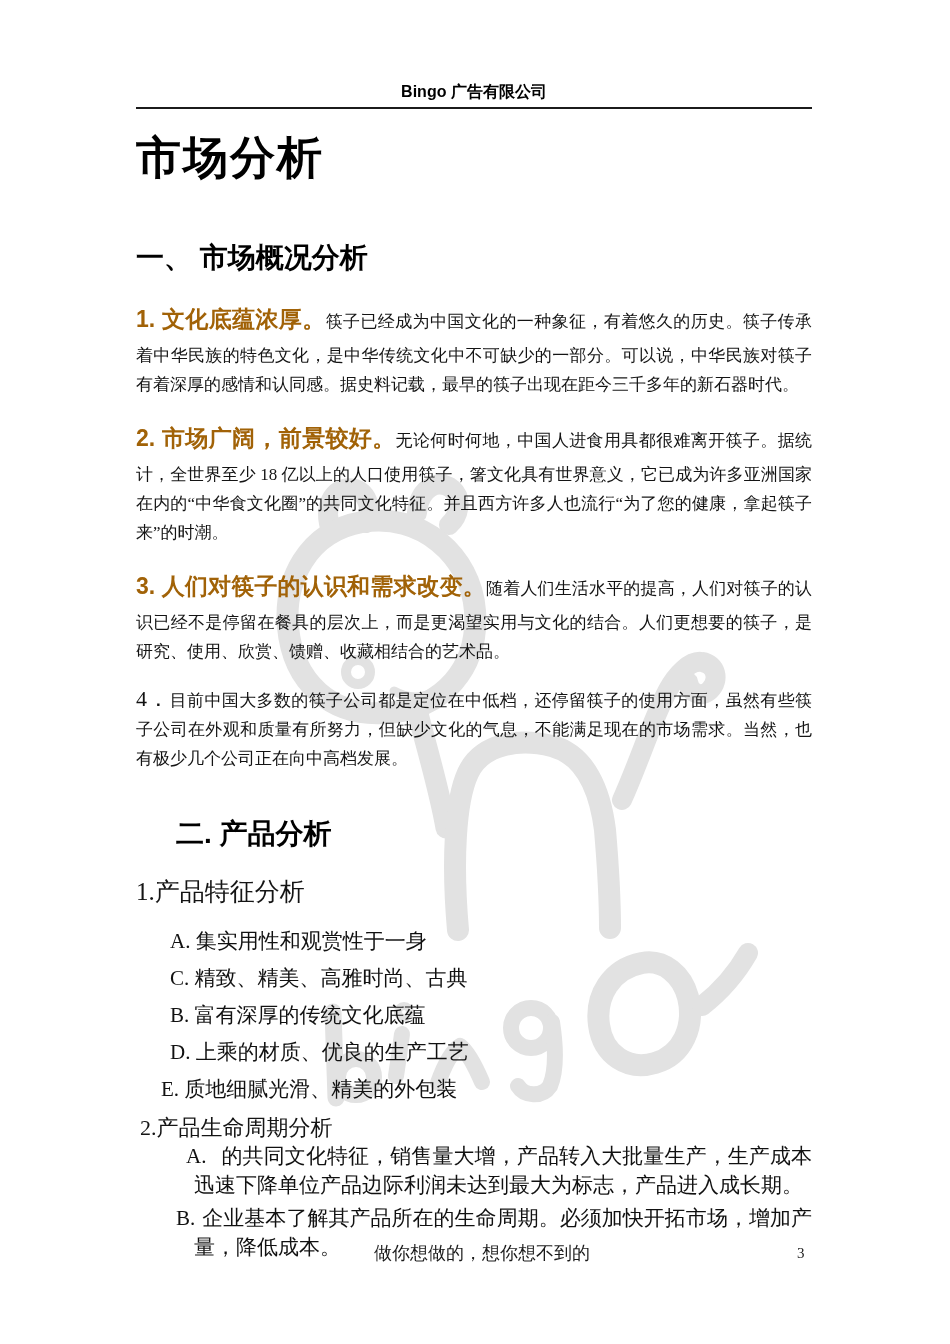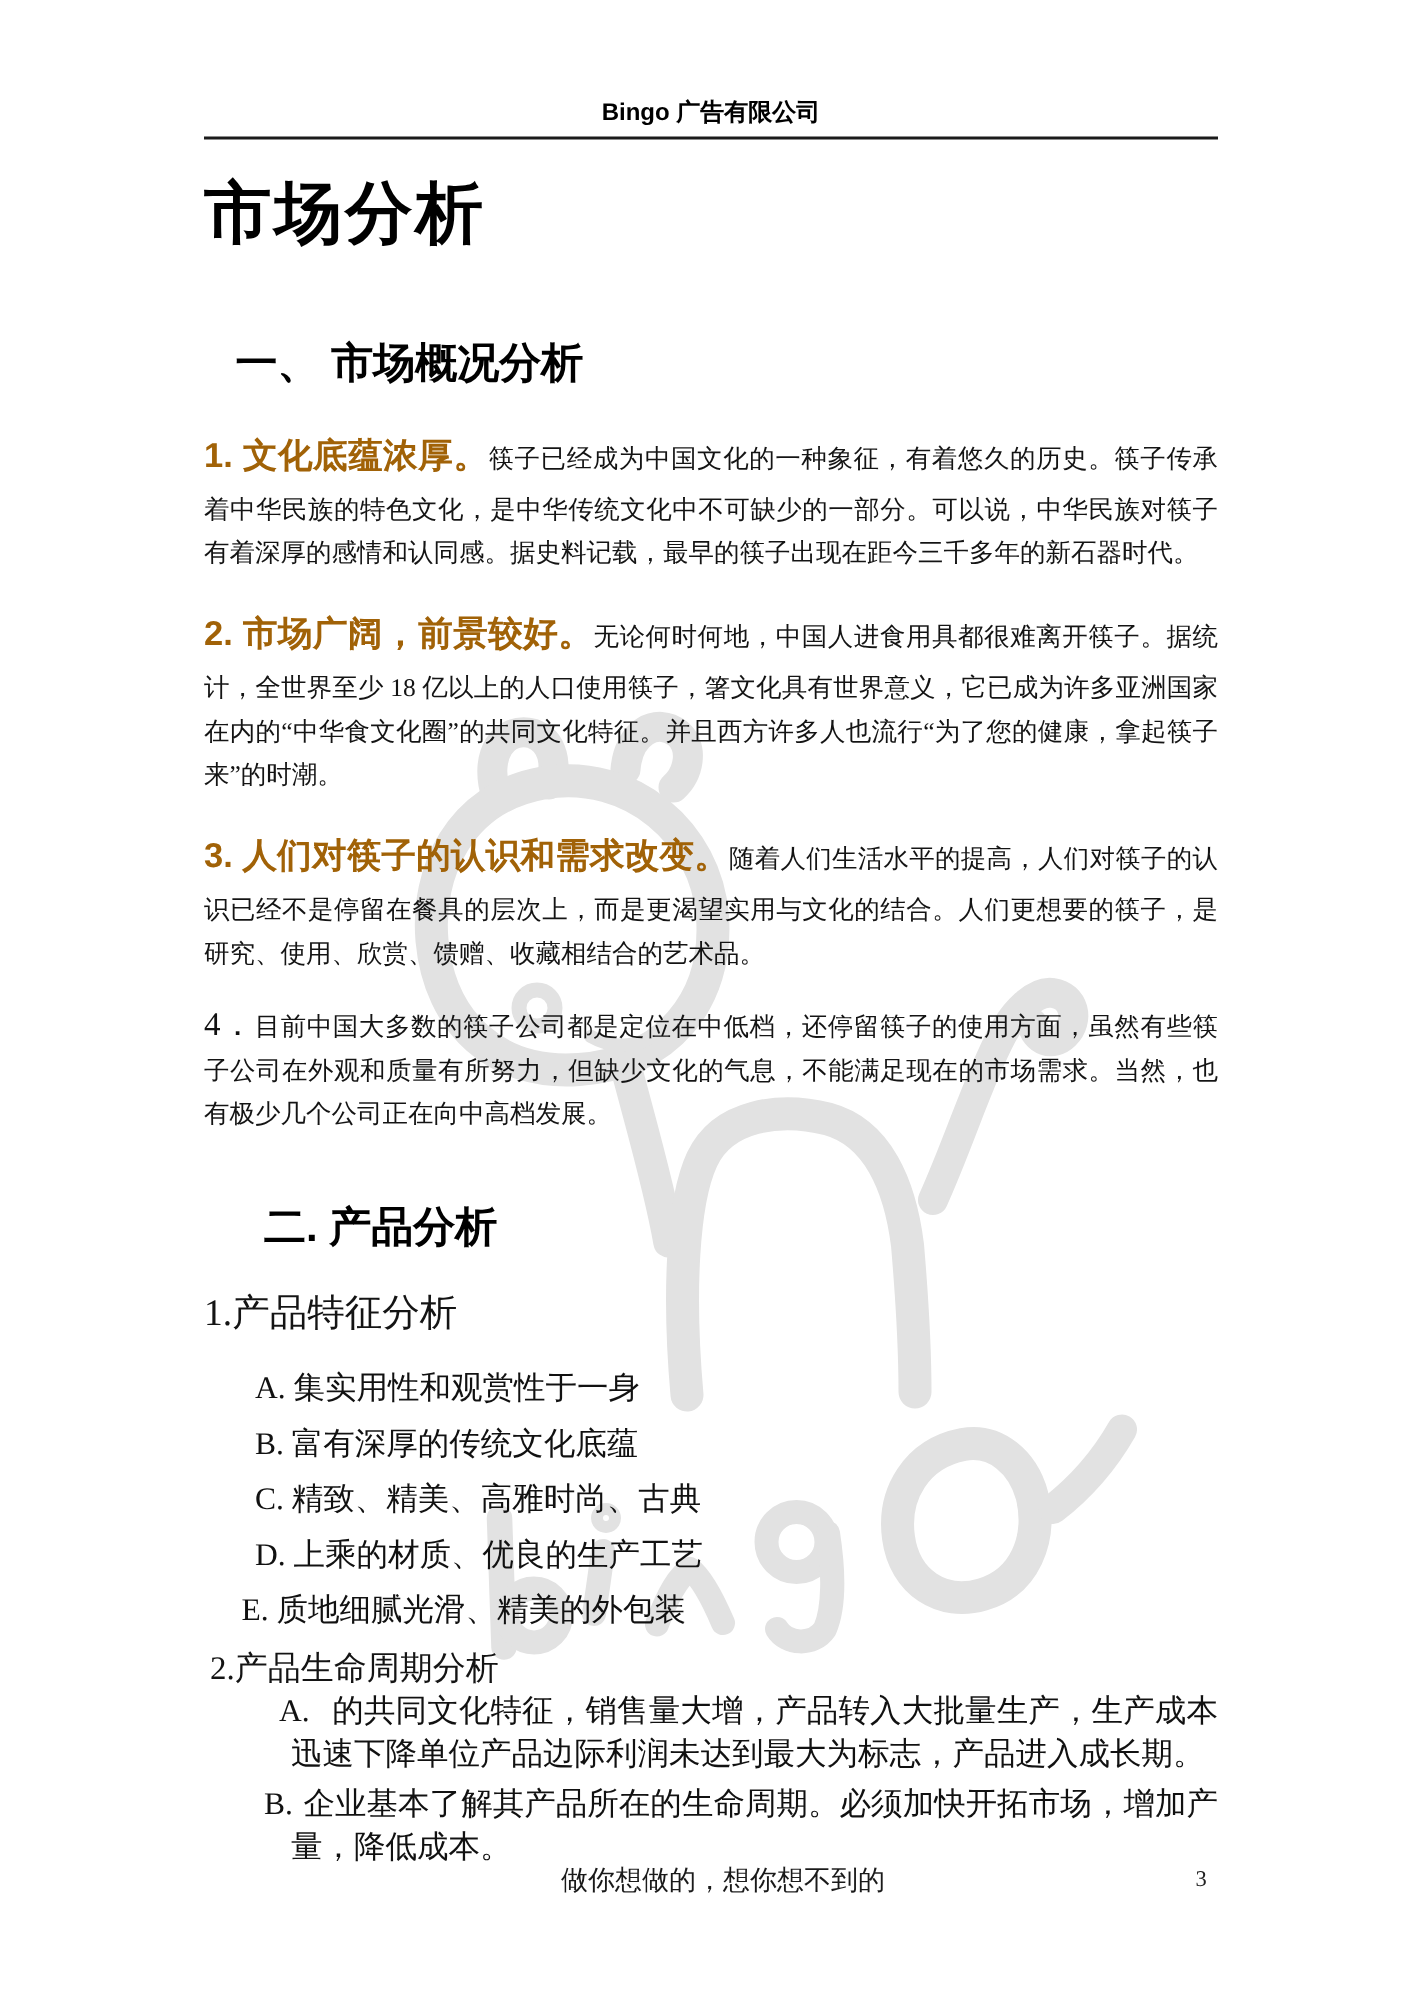--- a/index.html
+++ b/index.html
@@ -5,39 +5,39 @@
   html,body { margin:0; padding:0; background:#fff; }
   .page {
     position:relative; width:950px; height:1344px; margin:0 auto;
     background:#ffffff; overflow:hidden; color:#111;
     font-family:"Liberation Serif","DejaVu Serif",serif;
   }
   .watermark {
     position:absolute; left:0; top:0; width:950px; height:1344px;
     z-index:0; pointer-events:none;
   }
-  .content { position:absolute; left:136px; top:0; width:676px; z-index:1; }
+  .content { position:absolute; left:136px; top:16px; width:676px; z-index:1; }
 
   .header {
     margin-top:66px; text-align:center;
     font-family:"Liberation Sans","DejaVu Sans",sans-serif;
     font-weight:bold; font-size:16px; line-height:20px; color:#000;
     border-bottom:2px solid #1b1b1b; padding-bottom:5px;
   }
   .doc-title {
     margin-top:24px;
     font-family:"Liberation Sans","DejaVu Sans",sans-serif;
     font-weight:bold; font-size:45px; line-height:50px; color:#000;
     letter-spacing:2px;
   }
   .h-sec {
     font-family:"Liberation Sans","DejaVu Sans",sans-serif;
     font-weight:bold; font-size:28px; line-height:34px; color:#000;
   }
-  .h-sec1 { margin-top:58px;margin-left:21px; }
+  .h-sec1 { margin-top:58px; }
   .h-sec2 { margin-top:44px;margin-left:40px; }
 
   .para {
     font-size:17px; line-height:29px; text-align:justify; color:#141414;
   }
   .p1 { margin-top:22px; }
   .p2 { margin-top:13px; }
   .p3 { margin-top:5px;  }
   .p4 { margin-top:10px; }
   .lead {
@@ -117,22 +117,22 @@
     <p class="para p3"><span class="lead">3. 人们对筷子的认识和需求改变。</span><span>随着人们生活水平的提高，人们对筷子的认识已经不是停留在餐具的层次上，而是更渴望实用与文化的结合。人们更想要的筷子，是研究、使用、欣赏、馈赠、收藏相结合的艺术品。</span></p>
 
     <p class="para p4"><span class="lead-serif">4．</span><span>目前中国大多数的筷子公司都是定位在中低档，还停留筷子的使用方面，虽然有些筷子公司在外观和质量有所努力，但缺少文化的气息，不能满足现在的市场需求。当然，也有极少几个公司正在向中高档发展。</span></p>
 
     <div class="h-sec h-sec2">二. 产品分析</div>
 
     <div class="para sub1-heading">1.产品特征分析</div>
 
     <ul class="feature-list">
       <li>A. 集实用性和观赏性于一身</li>
+      <li>C. 精致、精美、高雅时尚、古典</li>
       <li>B. 富有深厚的传统文化底蕴</li>
-      <li>C. 精致、精美、高雅时尚、古典</li>
       <li>D. 上乘的材质、优良的生产工艺</li>
       <li>E. 质地细腻光滑、精美的外包装</li>
     </ul>
 
     <div class="para sub2-heading">2.产品生命周期分析</div>
 
     <div class="li2 li2a"><span class="li2-label-a">A.</span><span>的共同文化特征，销售量大增，产品转入大批量生产，生产成本迅速下降单位产品边际利润未达到最大为标志，产品进入成长期。</span></div>
 
     <div class="li2 li2b"><span class="li2-label-b">B.</span><span>企业基本了解其产品所在的生命周期。必须加快开拓市场，增加产量，降低成本。</span></div>
 

